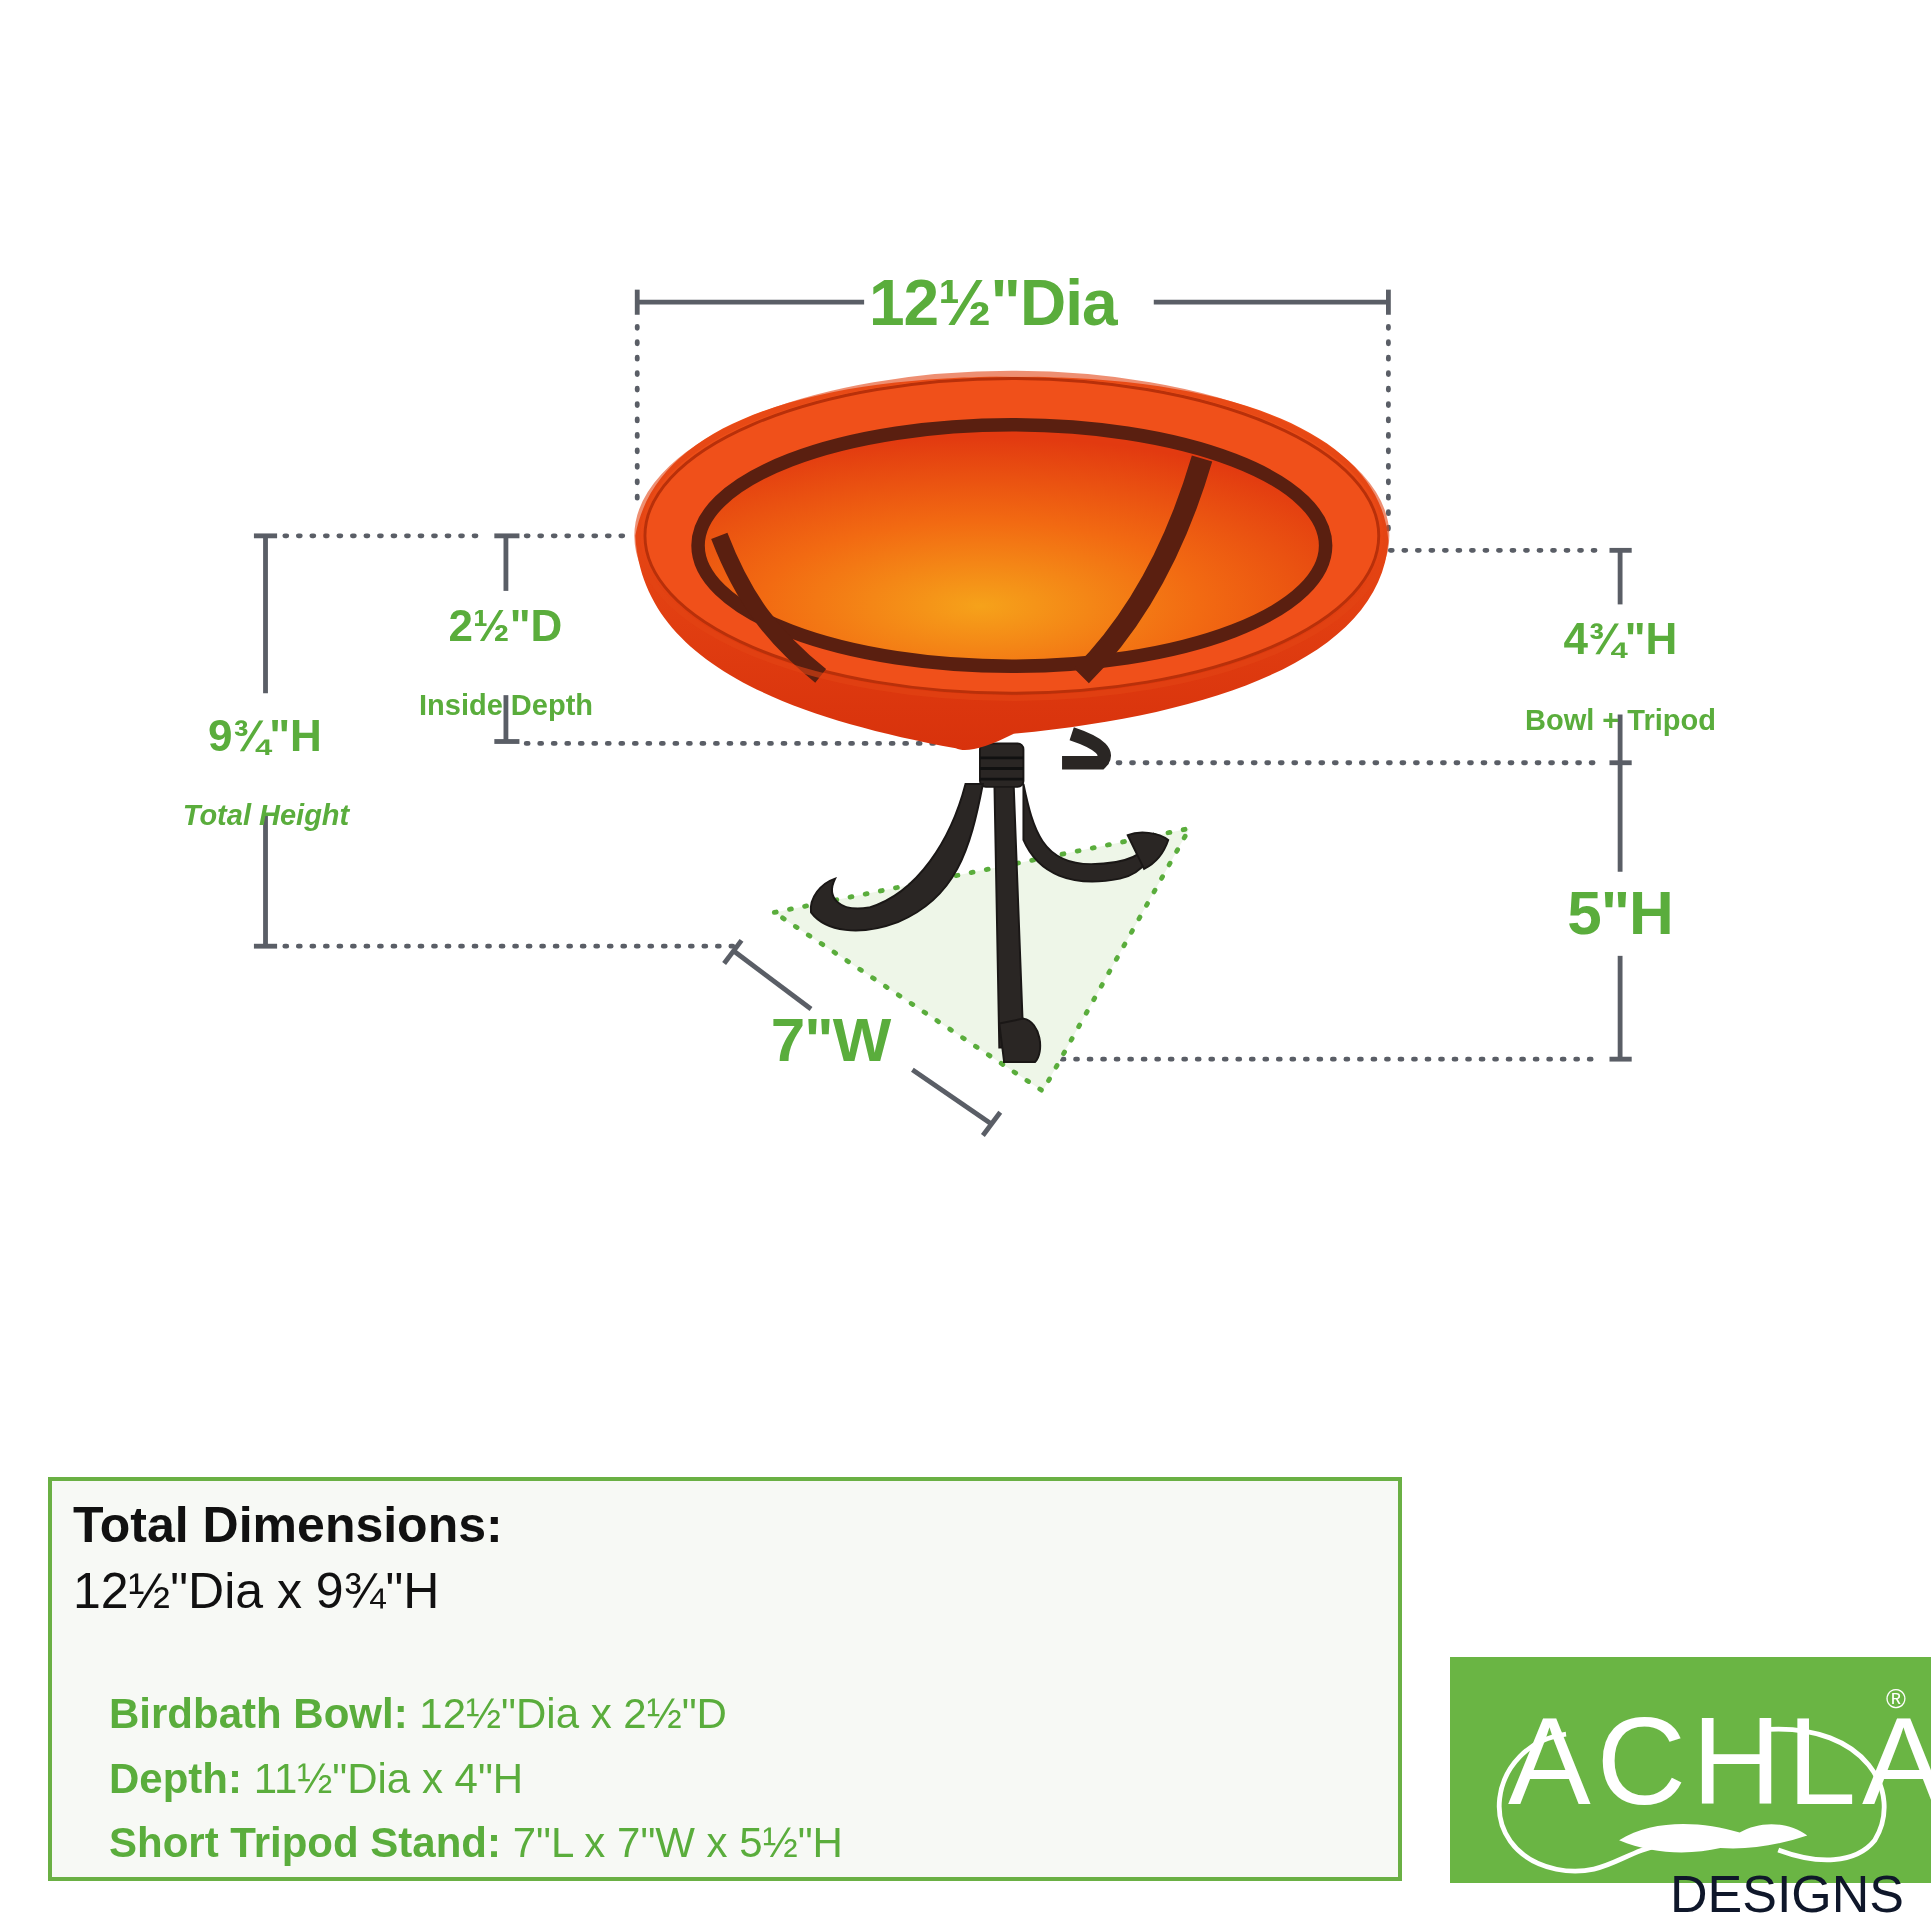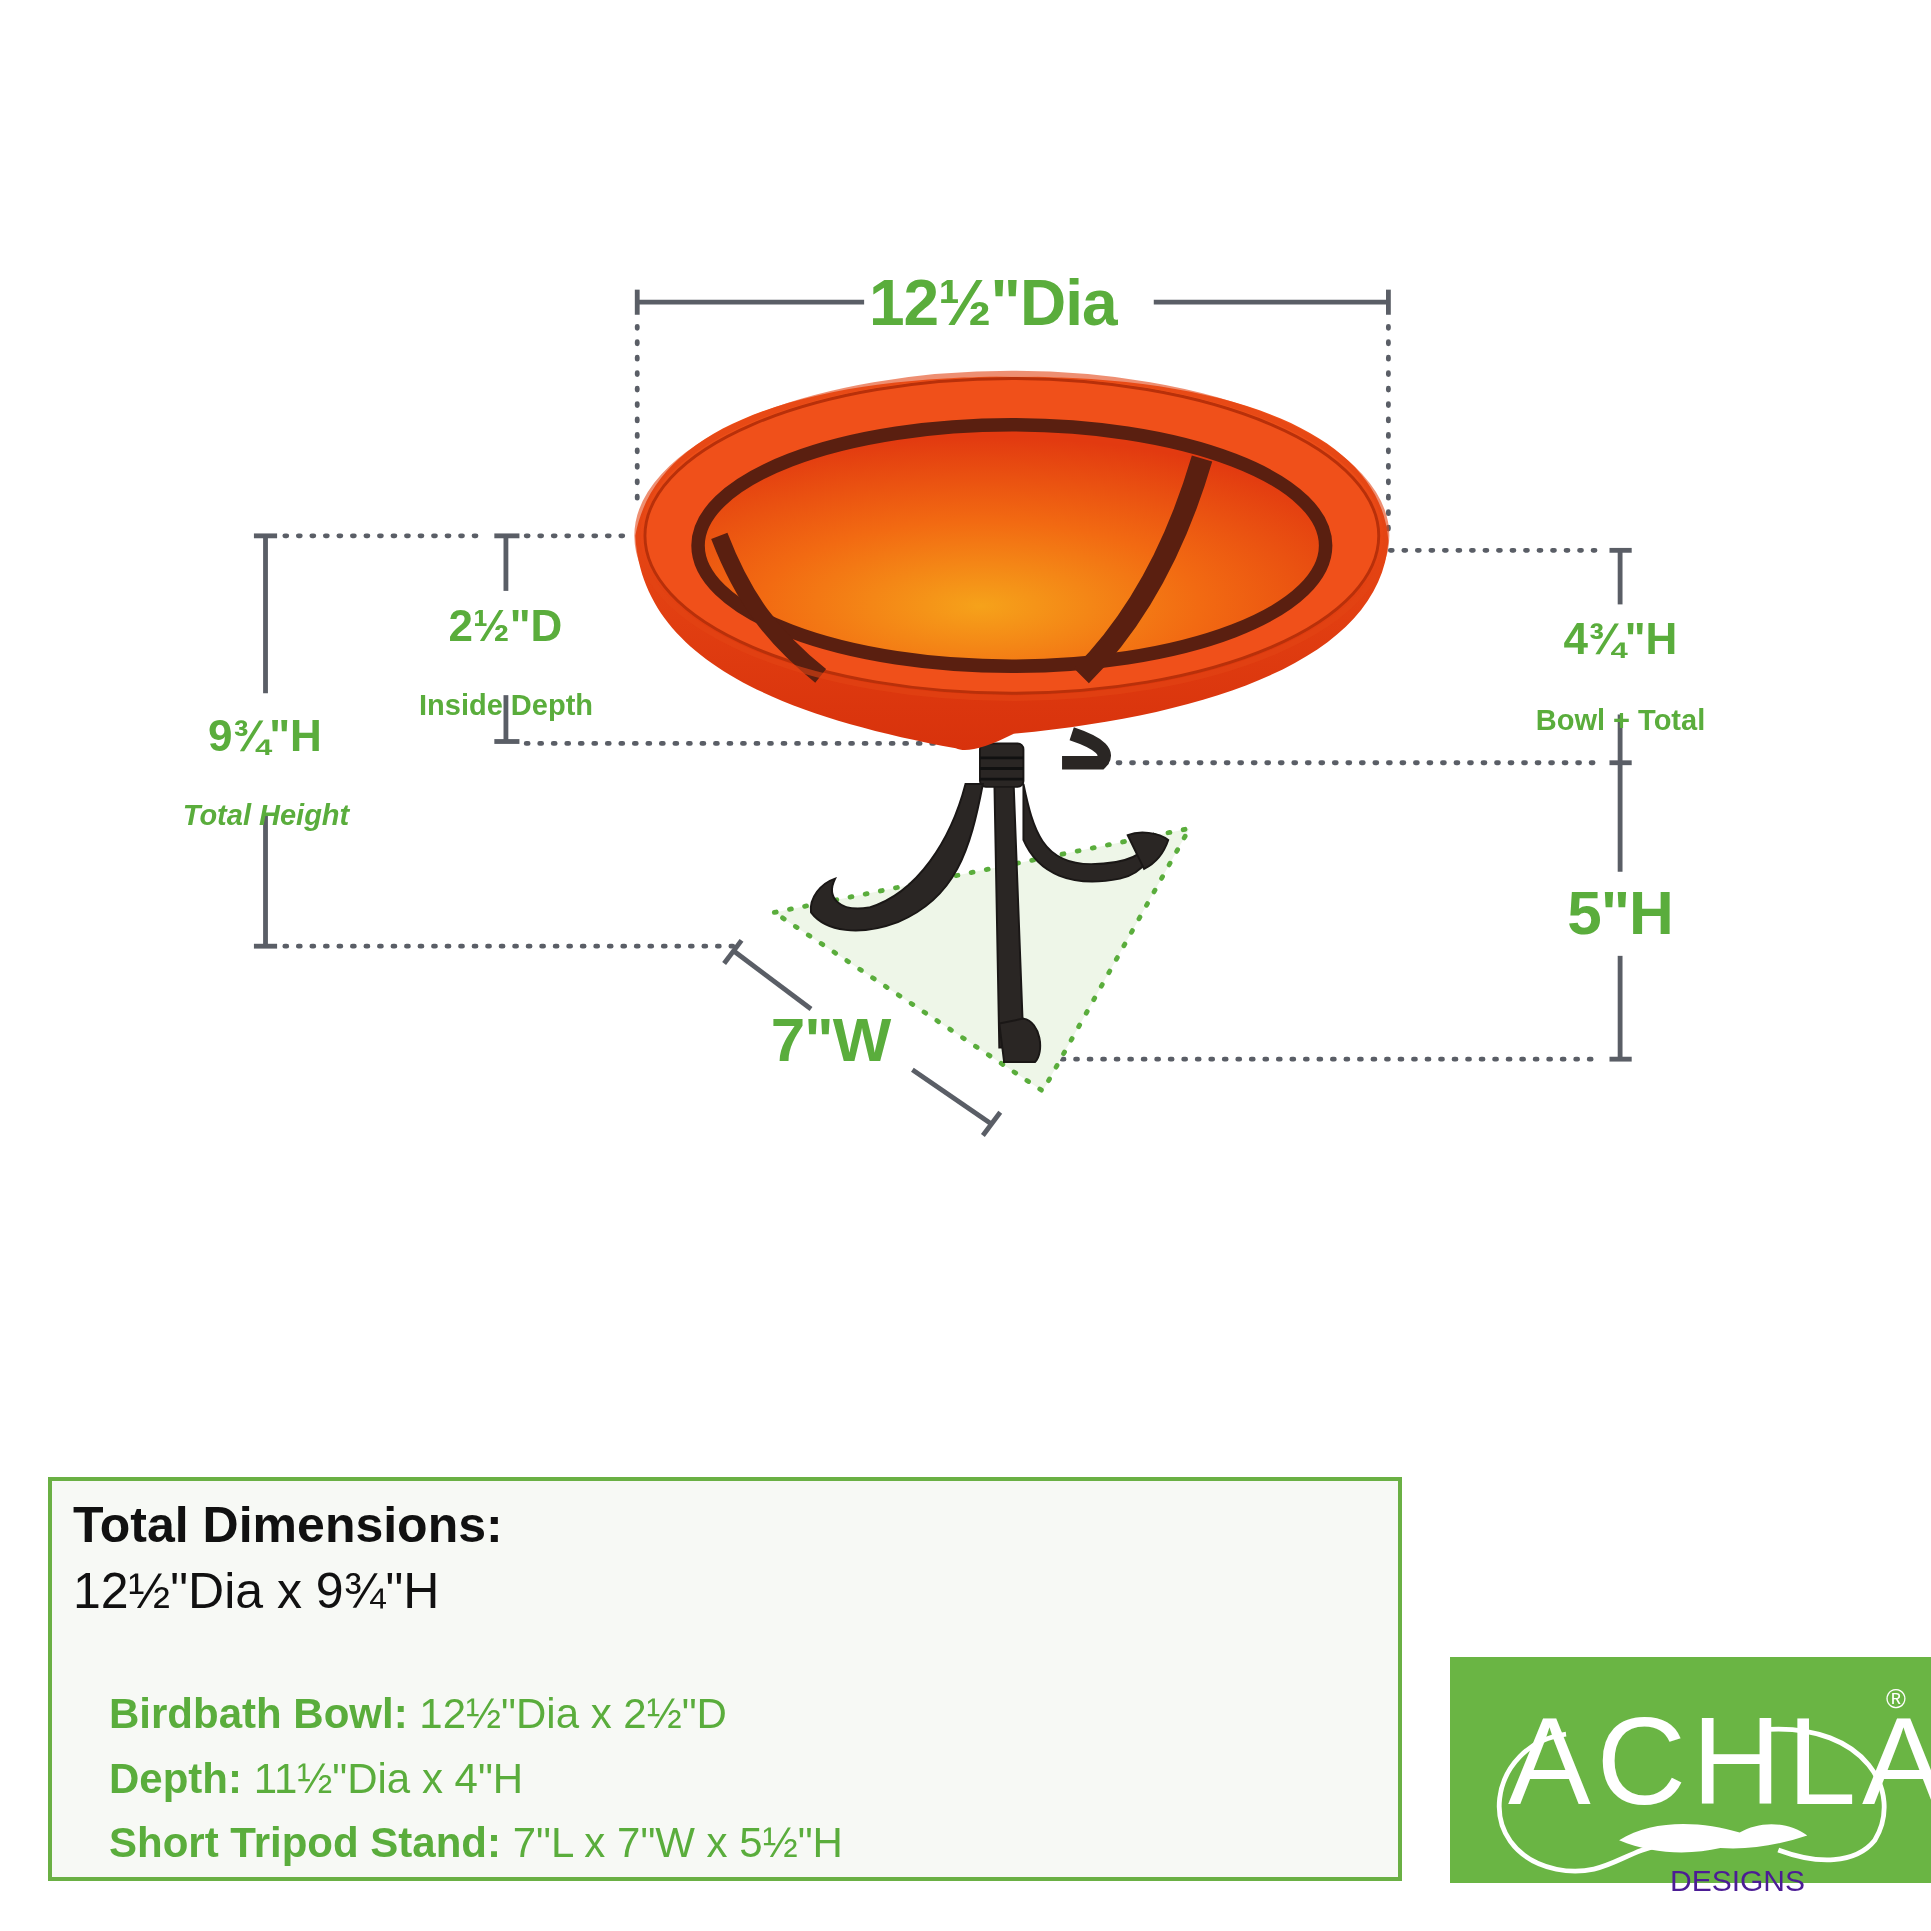--- a/index.html
+++ b/index.html
@@ -13,21 +13,21 @@
   svg.overlay { position:absolute; left:0; top:0; }
   .panel { position:absolute; left:48px; top:1477px; width:1354px; height:404px;
            border:4.8px solid #6ab044; background:#f7f9f5; box-sizing:border-box; }
   .panel-title { position:absolute; left:21px; top:15.4px; font-size:50px; font-weight:bold; color:#111; }
   .panel-total { position:absolute; left:21px; top:81px; font-size:50px; color:#111; }
   .spec { position:absolute; left:21px; font-size:42px; color:#5aad3c; white-space:nowrap; }
   .spec b { font-weight:bold;margin-left:36px; }
   .logo { position:absolute; left:1450px; top:1657px; width:481px; height:226px; background:#6ab544; }
   .logo-word { position:absolute; left:58px; top:33px; font-size:124px; color:#fff; letter-spacing:5.8px; font-weight:normal; }
   .logo-reg { position:absolute; right:25px; top:27px; font-size:27px; color:#fff; }
-  .logo-sub { position:absolute; left:220px; top:207px; font-size:30px; color:#4c1d95; }
+  .logo-sub { position:absolute; left:220px; top:207px; font-size:52px; color:#0f172a; }
 </style>
 </head>
 <body>
 
 <svg class="overlay" width="1931" height="1931" viewBox="0 0 2000 2000">
   <defs>
     <radialGradient id="bowlInner" cx="0.45" cy="0.75" r="0.7">
       <stop offset="0" stop-color="#f6a21a"></stop>
       <stop offset="0.5" stop-color="#f26a12"></stop>
       <stop offset="1" stop-color="#e23a10"></stop>
@@ -140,21 +140,21 @@
 
 <div class="abs dimtext big" style="left:869px; top:266px; font-size:64px;">12½"Dia</div>
 
 <div class="abs dimtext mid" style="left:409px; top:601px; width:193px;">2½"D</div>
 <div class="abs dimtext small" style="left:390px; top:653px; width:232px;">Inside Depth</div>
 
 <div class="abs dimtext mid" style="left:159px; top:711px; width:212px;">9¾"H</div>
 <div class="abs dimtext small" style="left:150px; top:763px; width:232px;font-style:italic;">Total Height</div>
 
 <div class="abs dimtext mid" style="left:1524px; top:614px; width:193px;">4¾"H</div>
-<div class="abs dimtext small" style="left:1495px; top:668px; width:251px;">Bowl + Total</div>
+<div class="abs dimtext small" style="left:1495px; top:668px; width:251px;">Bowl + Tripod</div>
 
 <div class="abs dimtext big" style="left:1543px; top:877px; width:154px;">5"H</div>
 <div class="abs dimtext big" style="left:758px; top:1004px; width:145px;">7"W</div>
 
 <div class="panel">
   <div class="panel-title">Total Dimensions:</div>
   <div class="panel-total">12½"Dia x 9¾"H</div>
   <div class="spec" style="top:209px;"><b>Birdbath Bowl:</b><span> 12½"Dia x 2½"D</span></div>
   <div class="spec" style="top:274px;"><b>Depth:</b><span> 11½"Dia x 4"H</span></div>
   <div class="spec" style="top:338px;"><b>Short Tripod Stand:</b><span> 7"L x 7"W x 5½"H</span></div>

